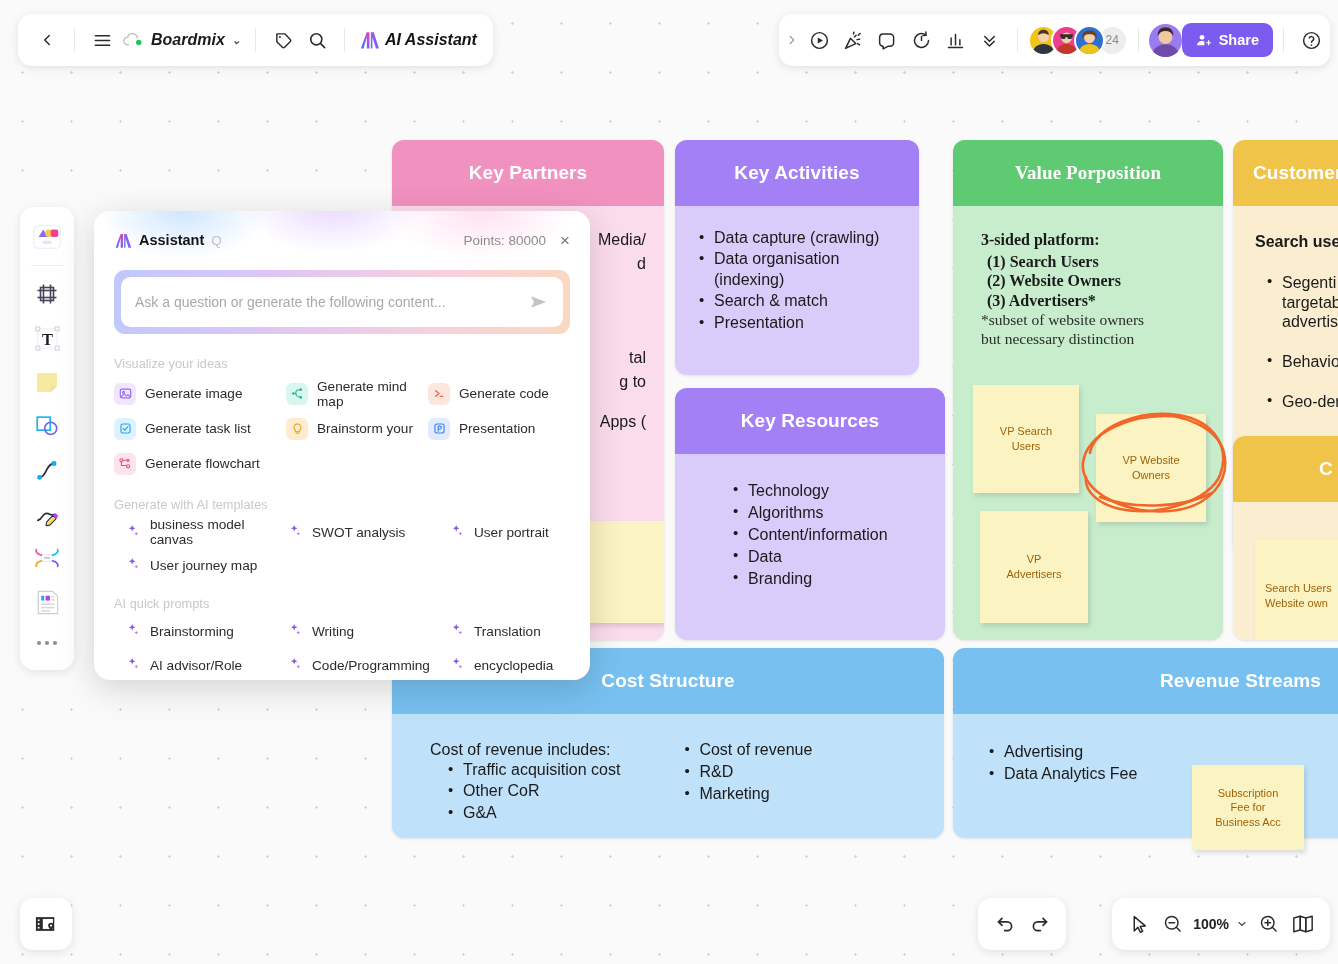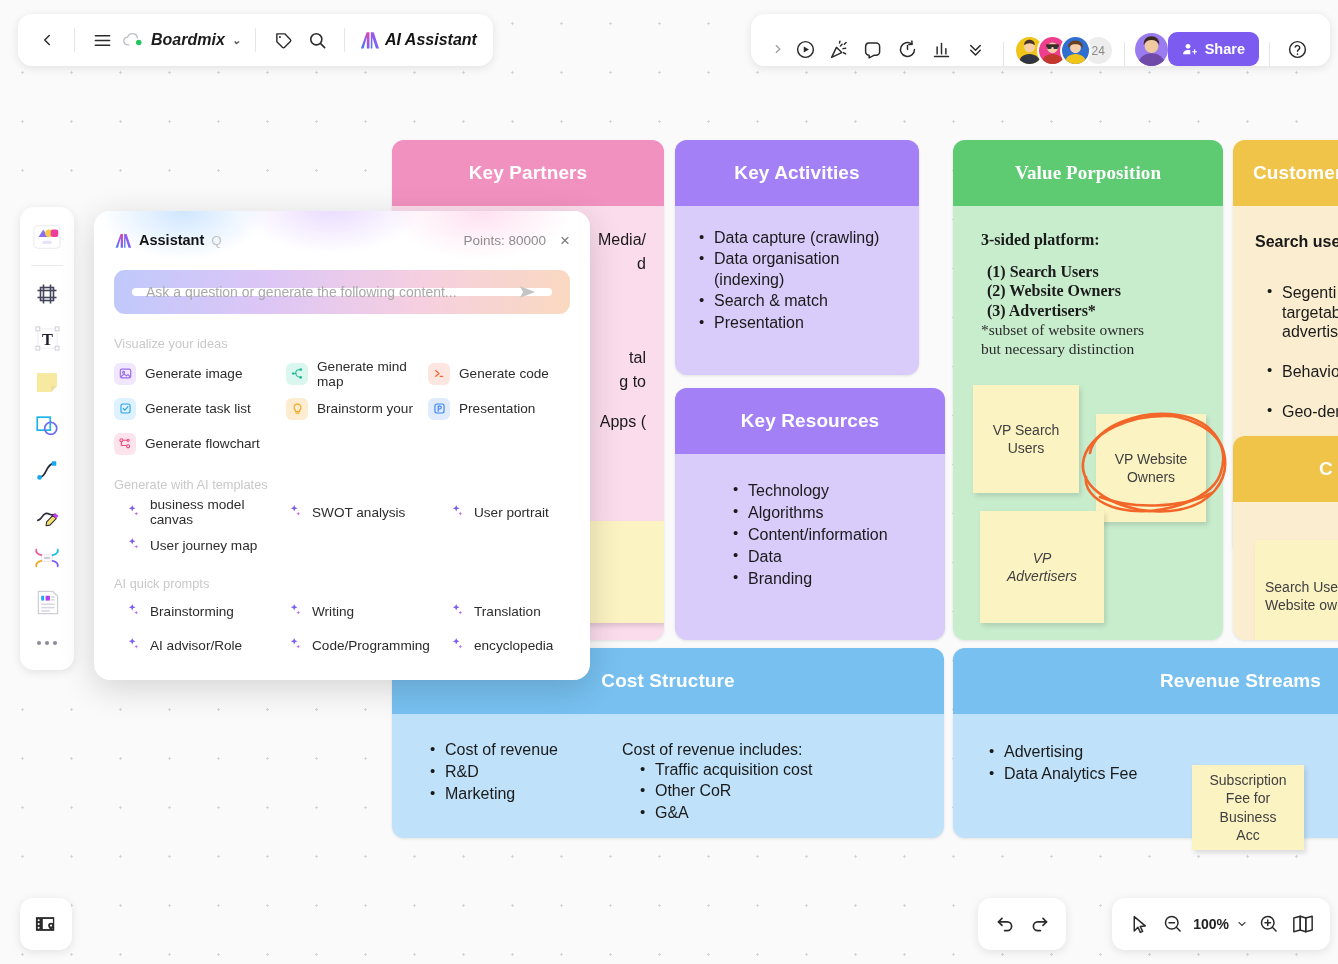--- a/index.html
+++ b/index.html
@@ -40,46 +40,46 @@
   .purple .bmc-head { background: #a380f6; } .purple { background: #d9ccfa; }
   .green  .bmc-head { background: #5ecb73; } .green  { background: #c8edcd; font-family: Liberation Serif, serif; }
   .yellow .bmc-head { background: #f0c349; } .yellow { background: #fbeed0; }
   .blue   .bmc-head { background: #77c0f0; } .blue   { background: #bfe2fa; }
 
   ul.bullets { list-style: none; }
   ul.bullets li { position: relative; padding-left: 15px; margin-bottom: 1px; }
   ul.bullets li::before {
     content: "•"; position: absolute; left: 0; top: -1px; font-size: 15px;
   }
-  .bold-line { font-weight: bold; margin-bottom: 12px; }
+  .bold-line { font-weight: bold; margin-bottom: 2px; }
   .note-sub { line-height: 1.25; }
 
   
   .sticky {
     position: absolute;
     background: #fcf3c2;
     box-shadow: 2px 3px 5px rgba(0,0,0,.13);
     display: flex; align-items: center; justify-content: center;
     text-align: center;
-    font-size: 14px; color: #404040; line-height: 1.32;
+    font-size: 11px; color: #a16207; line-height: 1.32;
     padding: 18px;
     white-space: pre-line;
   }
 
   
   .scribble { position: absolute; pointer-events: none; }
 
   
   .tb {
     position: absolute; background: #fff; border-radius: 14px;
     box-shadow: 0 2px 10px rgba(0,0,0,.10);
     display: flex; align-items: center; height: 52px;
   }
   #tb-left { left: 18px; top: 14px; padding: 0 12px; font-style: italic; }
-  #tb-right { right: 8px; top: 14px; padding: 0 16px; align-items: flex-end; }
+  #tb-right { right: 8px; top: 14px; padding: 0 2px; }
   .tb .sep { width: 1px; height: 24px; background: #e6e6e6; margin: 0 10px; }
   .ibtn {
     width: 34px; height: 34px; border-radius: 7px;
     display: flex; align-items: center; justify-content: center;
     color: #2b2b2b; cursor: pointer;
   }
   .brand {
     display: flex; align-items: center; gap: 7px;
     font-size: 16px; font-weight: bold; color: #1c1c1c; cursor: pointer;
     padding: 0 4px;
@@ -160,22 +160,22 @@
   #ai-inner { position: relative; padding: 16px 20px 0; }
   .ai-head { display: flex; align-items: center; justify-content: space-between; height: 26px; }
   .ai-head-l { display: flex; align-items: center; gap: 7px; }
   .ai-title { font-size: 14.5px; font-weight: bold; color: #141414; }
   .ai-q { font-size: 13.5px; color: #c2c2c2; }
   .ai-head-r { display: flex; align-items: center; gap: 14px; }
   .ai-points { font-size: 13.5px; color: #8d8d8d; }
   .ai-close { font-size: 17px; color: #777; cursor: pointer; line-height: 1; }
 
   #ai-input-wrap {
-    position: relative; margin-top: 17px; height: 44px;
-    border-radius: 11px; padding: 18px;
+    position: relative; margin-top: 17px; height: 64px;
+    border-radius: 11px; padding: 7px;
     background: linear-gradient(100deg,#bfc9fb,#dcc6f6,#f6cfe0,#fad9c0);
   }
   #ai-input-inner {
     height: 100%; background: #fff; border-radius: 9.5px;
     display: flex; align-items: center; padding: 0 14px;
   }
   #ai-input {
     flex: 1; border: none; outline: none; font-size: 14px; color: #222;
     font-family: "Liberation Sans", sans-serif; background: transparent;
   }
@@ -257,21 +257,21 @@
         </div>
         <div class="note-sub" style="white-space:pre-line; font-size:15.5px; color:#2b2b2b;">*subset of website owners
 but necessary distinction</div>
       </div>
     </div>
 
     <div class="sticky" style="left:973px; top:385px; width:106px; height:108px;">VP Search
 Users</div>
     <div class="sticky" style="left:1096px; top:414px; width:110px; height:108px;">VP Website
 Owners</div>
-    <div class="sticky" style="left:980px; top:511px; width:124px; height:112px;font-style:italic;">VP
+    <div class="sticky" style="left:980px; top:511px; width:108px; height:112px;">VP
 Advertisers</div>
 
     <svg class="scribble" style="left:1070px; top:405px;" width="170" height="125" viewBox="0 0 170 125" fill="none">
       <path d="M112 12 C62 6, 16 28, 13 58 C10 88, 58 110, 100 106 C142 102, 160 74, 154 48 C148 22, 112 8, 80 10" stroke="#f2662a" stroke-width="2.6" stroke-linecap="round" fill="none"></path>
       <path d="M20 48 C24 22, 70 4, 108 10 C146 16, 160 44, 150 70 C140 96, 88 112, 50 104 C28 99, 14 86, 16 72" stroke="#f2662a" stroke-width="2.6" stroke-linecap="round" fill="none"></path>
       <path d="M30 92 C60 104, 110 104, 142 88" stroke="#f2662a" stroke-width="2.6" stroke-linecap="round" fill="none"></path>
     </svg>
 
     <div class="bmc-card yellow" style="left:1233px; top:140px; width:200px; height:415px;">
       <div class="bmc-head" style="justify-content:flex-start; padding-left:20px;">Customer</div>
@@ -291,32 +291,32 @@
       <div class="bmc-head" style="justify-content:flex-start; padding-left:86px;">C</div>
       <div class="bmc-body" style="padding:0;"></div>
       <div class="sticky" style="left:22px; top:104px; width:120px; height:112px; text-align:left; justify-content:flex-start; padding-left:10px;">Search Users
 Website own</div>
     </div>
 
     <div class="bmc-card blue" style="left:392px; top:648px; width:552px; height:190px;">
       <div class="bmc-head">Cost Structure</div>
       <div class="bmc-body" style="display:flex; gap:64px; padding:26px 0 0 38px; font-size:16px;">
         <div>
-          <ul class="bullets" style="line-height:1.3;">
-            <li>Cost of revenue</li>
-            <li>R&amp;D</li>
-            <li>Marketing</li>
-          </ul>
-        </div>
-        <div>
           <div>Cost of revenue includes:</div>
           <ul class="bullets" style="padding-left:18px; line-height:1.3;">
             <li>Traffic acquisition cost</li>
             <li>Other CoR</li>
             <li>G&amp;A</li>
+          </ul>
+        </div>
+        <div>
+          <ul class="bullets" style="line-height:1.3;">
+            <li>Cost of revenue</li>
+            <li>R&amp;D</li>
+            <li>Marketing</li>
           </ul>
         </div>
       </div>
     </div>
 
     <div class="bmc-card blue" style="left:953px; top:648px; width:400px; height:190px;">
       <div class="bmc-head" style="justify-content:flex-start; padding-left:207px;">Revenue Streams</div>
       <div class="bmc-body" style="padding:28px 0 0 36px; font-size:16px;">
         <ul class="bullets" style="line-height:1.3;">
           <li>Advertising</li>

